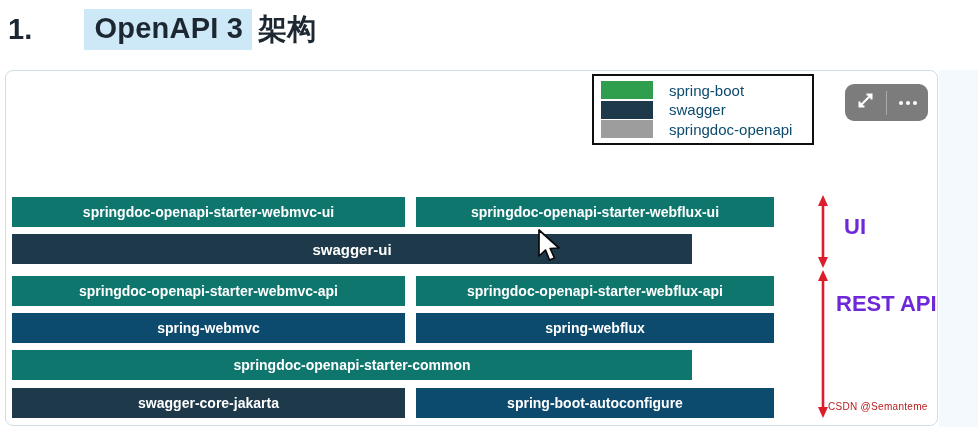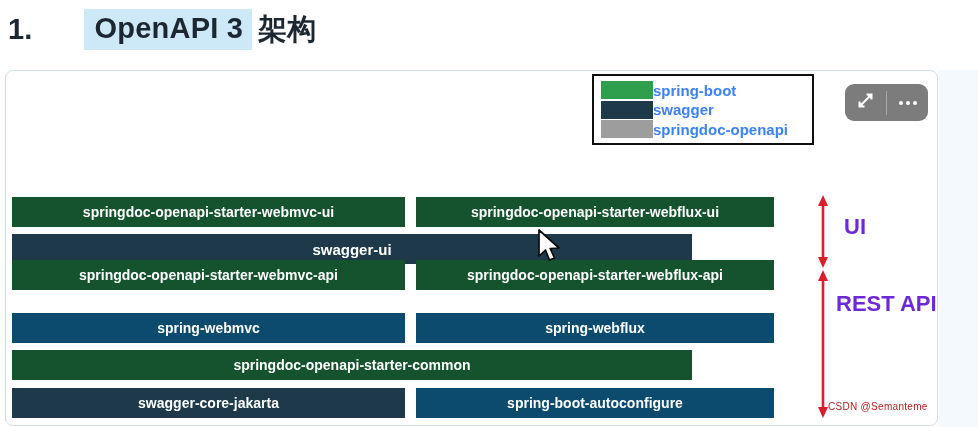--- a/index.html
+++ b/index.html
@@ -37,21 +37,21 @@
 
   
   .legend {
     position: absolute; left: 592px; top: 74px;
     width: 222px; height: 71px;
     background: #fff; border: 2px solid #0f0f0f;
     padding: 5px 7px; display: flex; flex-direction: column; justify-content: space-between;
   }
   .legend-item { display: flex; align-items: center; }
   .swatch { width: 52px; height: 18px; display: inline-block; }
-  .legend-label { margin-left: 0; font-size: 15px; color: #3b82f6; font-weight: bold; }
+  .legend-label { margin-left: 16px; font-size: 15px; color: #0c4a6e; }
 
   .sw-green { background: #2f9e4d; }
   .sw-navy  { background: #1e3a4a; }
   .sw-gray  { background: #9d9d9d; }
 
   
   .toolbar {
     position: absolute; left: 845px; top: 84px;
     width: 83px; height: 37px;
     background: #7c7c7c; border-radius: 9px;
@@ -68,23 +68,23 @@
   
   .block {
     position: absolute; height: 30px;
     display: flex; align-items: center; justify-content: center;
     color: #ffffff; font-weight: 700; font-size: 14px;
     white-space: nowrap;
   }
   .c1   { left: 12px;  width: 393px; }
   .c2   { left: 416px; width: 358px; }
   .full { left: 12px;  width: 680px; }
-  .y1 { top: 197px; } .y2 { top: 234px; } .y3 { top: 260px; }
+  .y1 { top: 197px; } .y2 { top: 234px; } .y3 { top: 276px; }
   .y4 { top: 313px; } .y5 { top: 350px; } .y6 { top: 388px; }
-  .gray  { background: #14532d; }
+  .gray  { background: #0f766e; }
   .navy  { background: #1e3a4a; }
   .green { background: #0c4a6e; }
   .y2.block { font-size: 15px; }
 
   
   .arrows { position: absolute; left: 810px; top: 190px; width: 30px; height: 234px; }
   .anno {
     position: absolute; font-weight: 700; font-size: 22px; color: #6d28d9;
     white-space: nowrap;
   }

